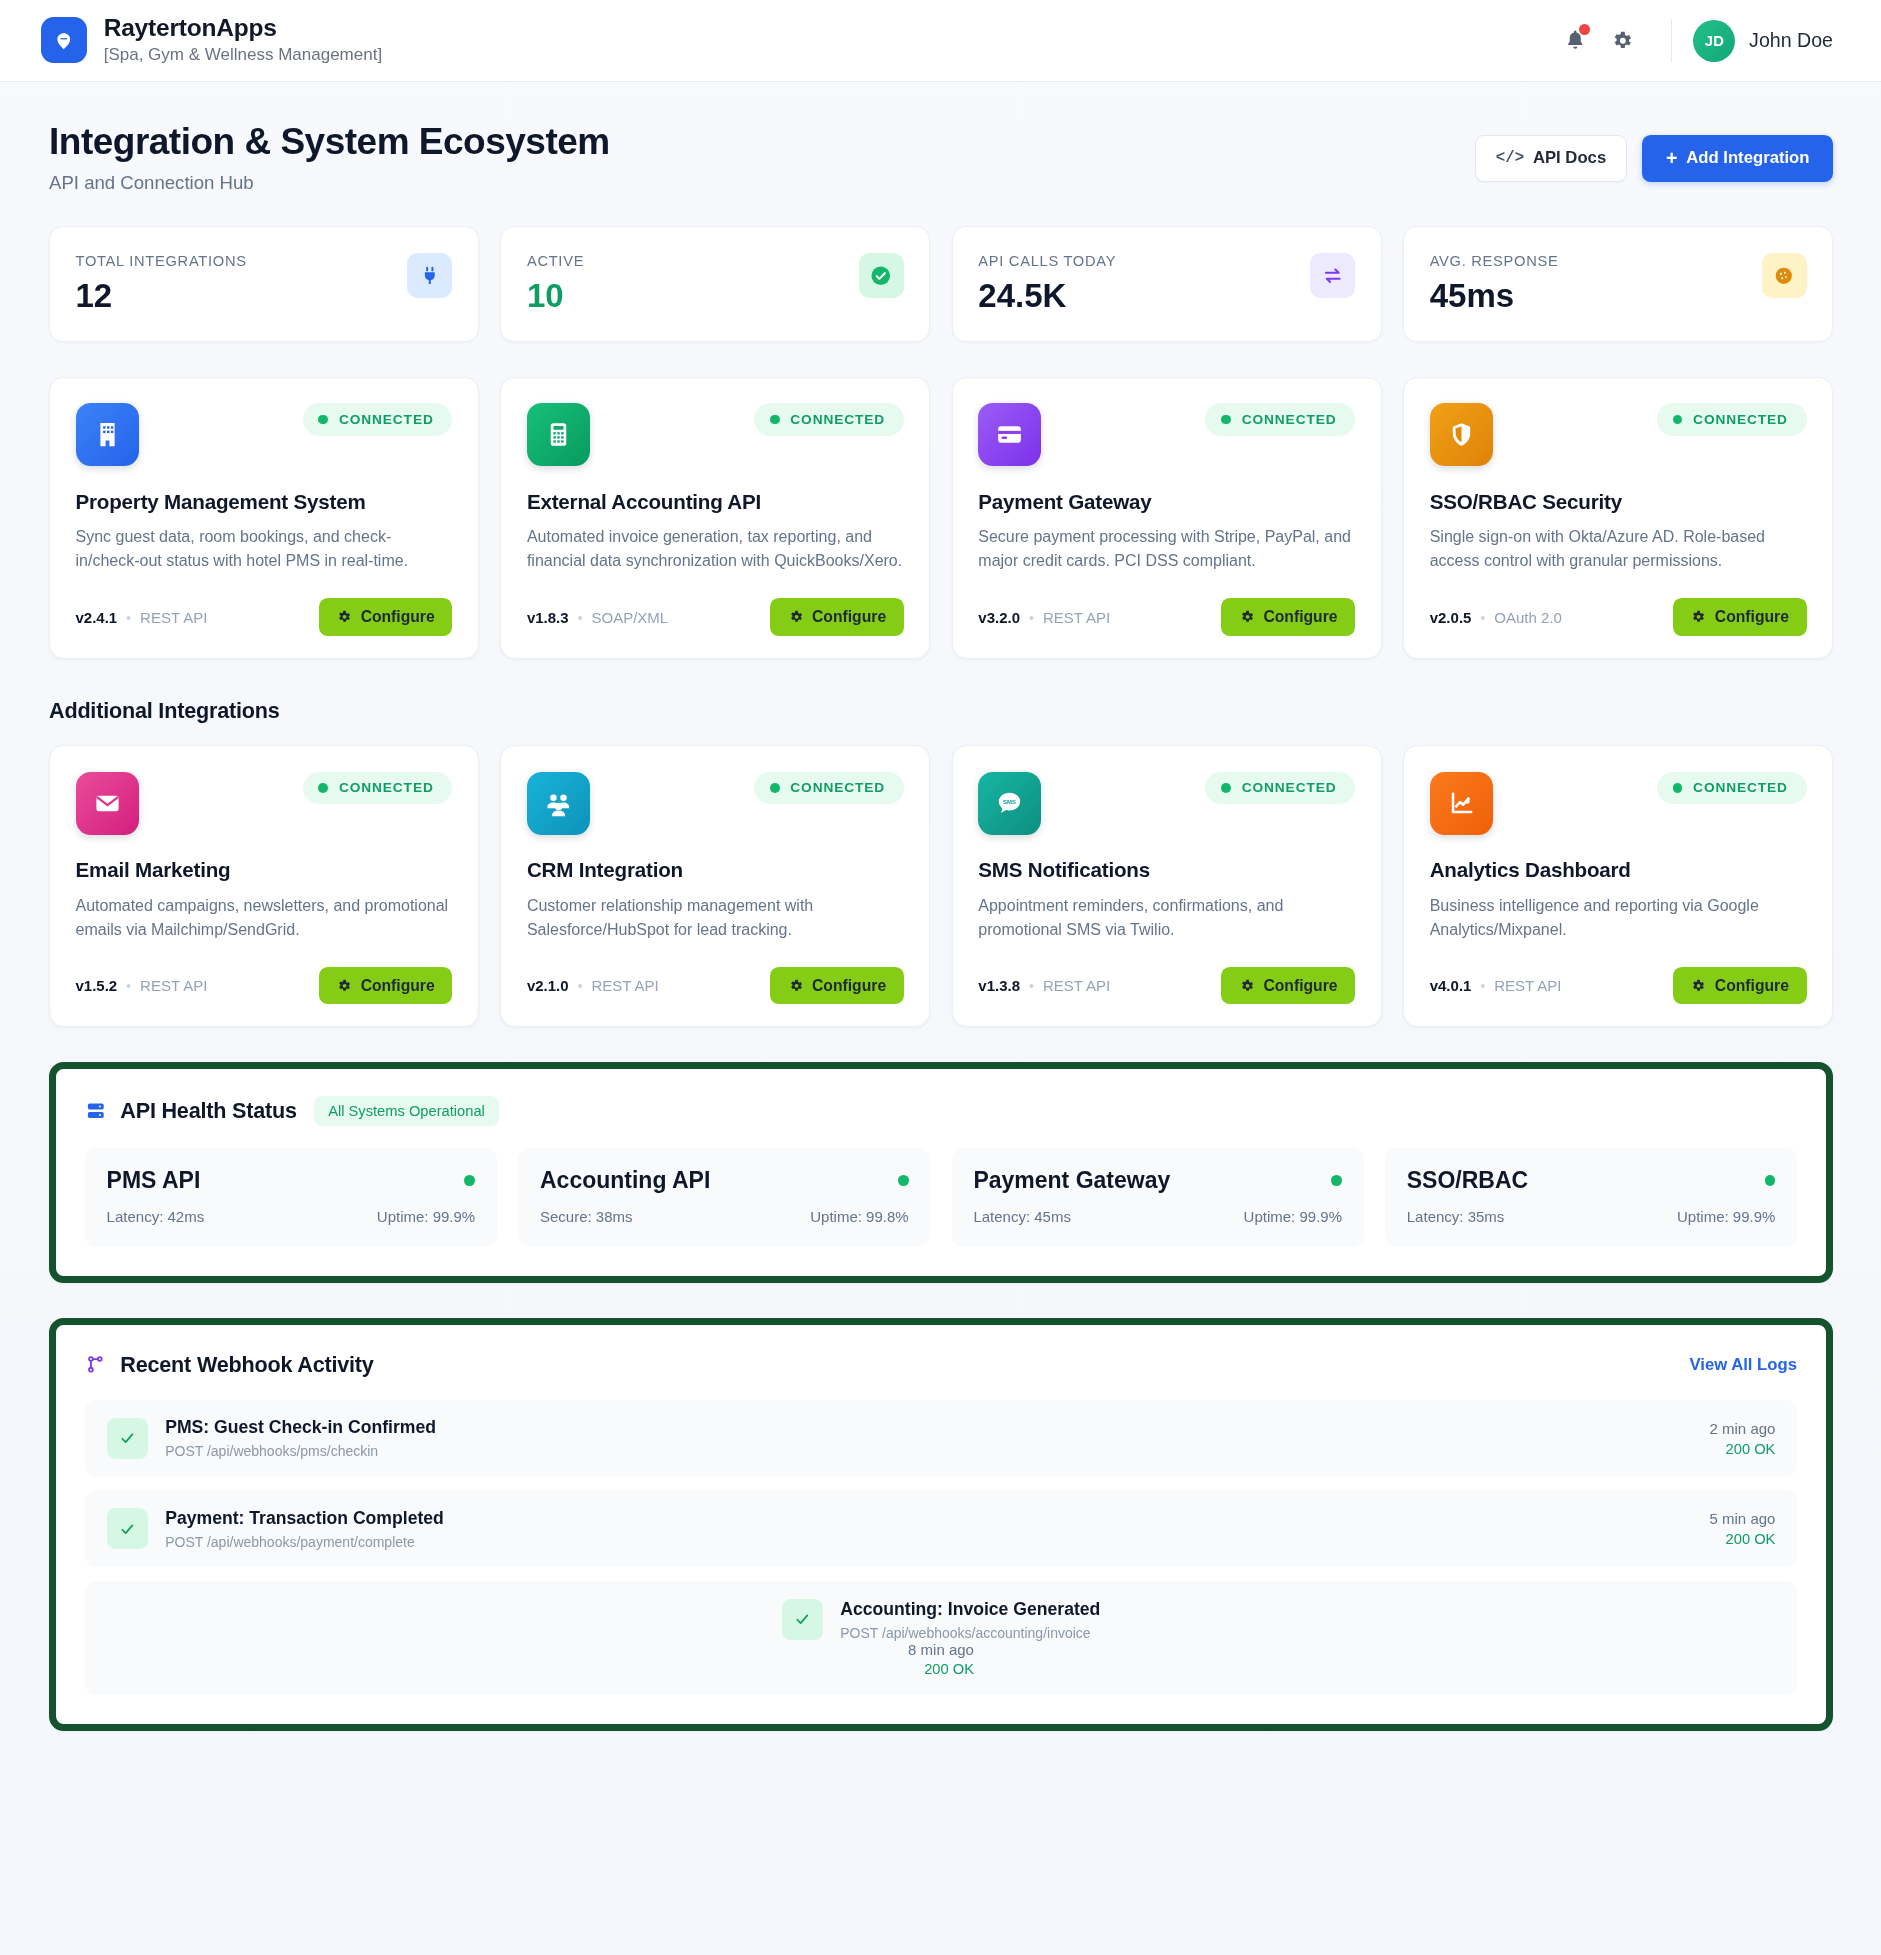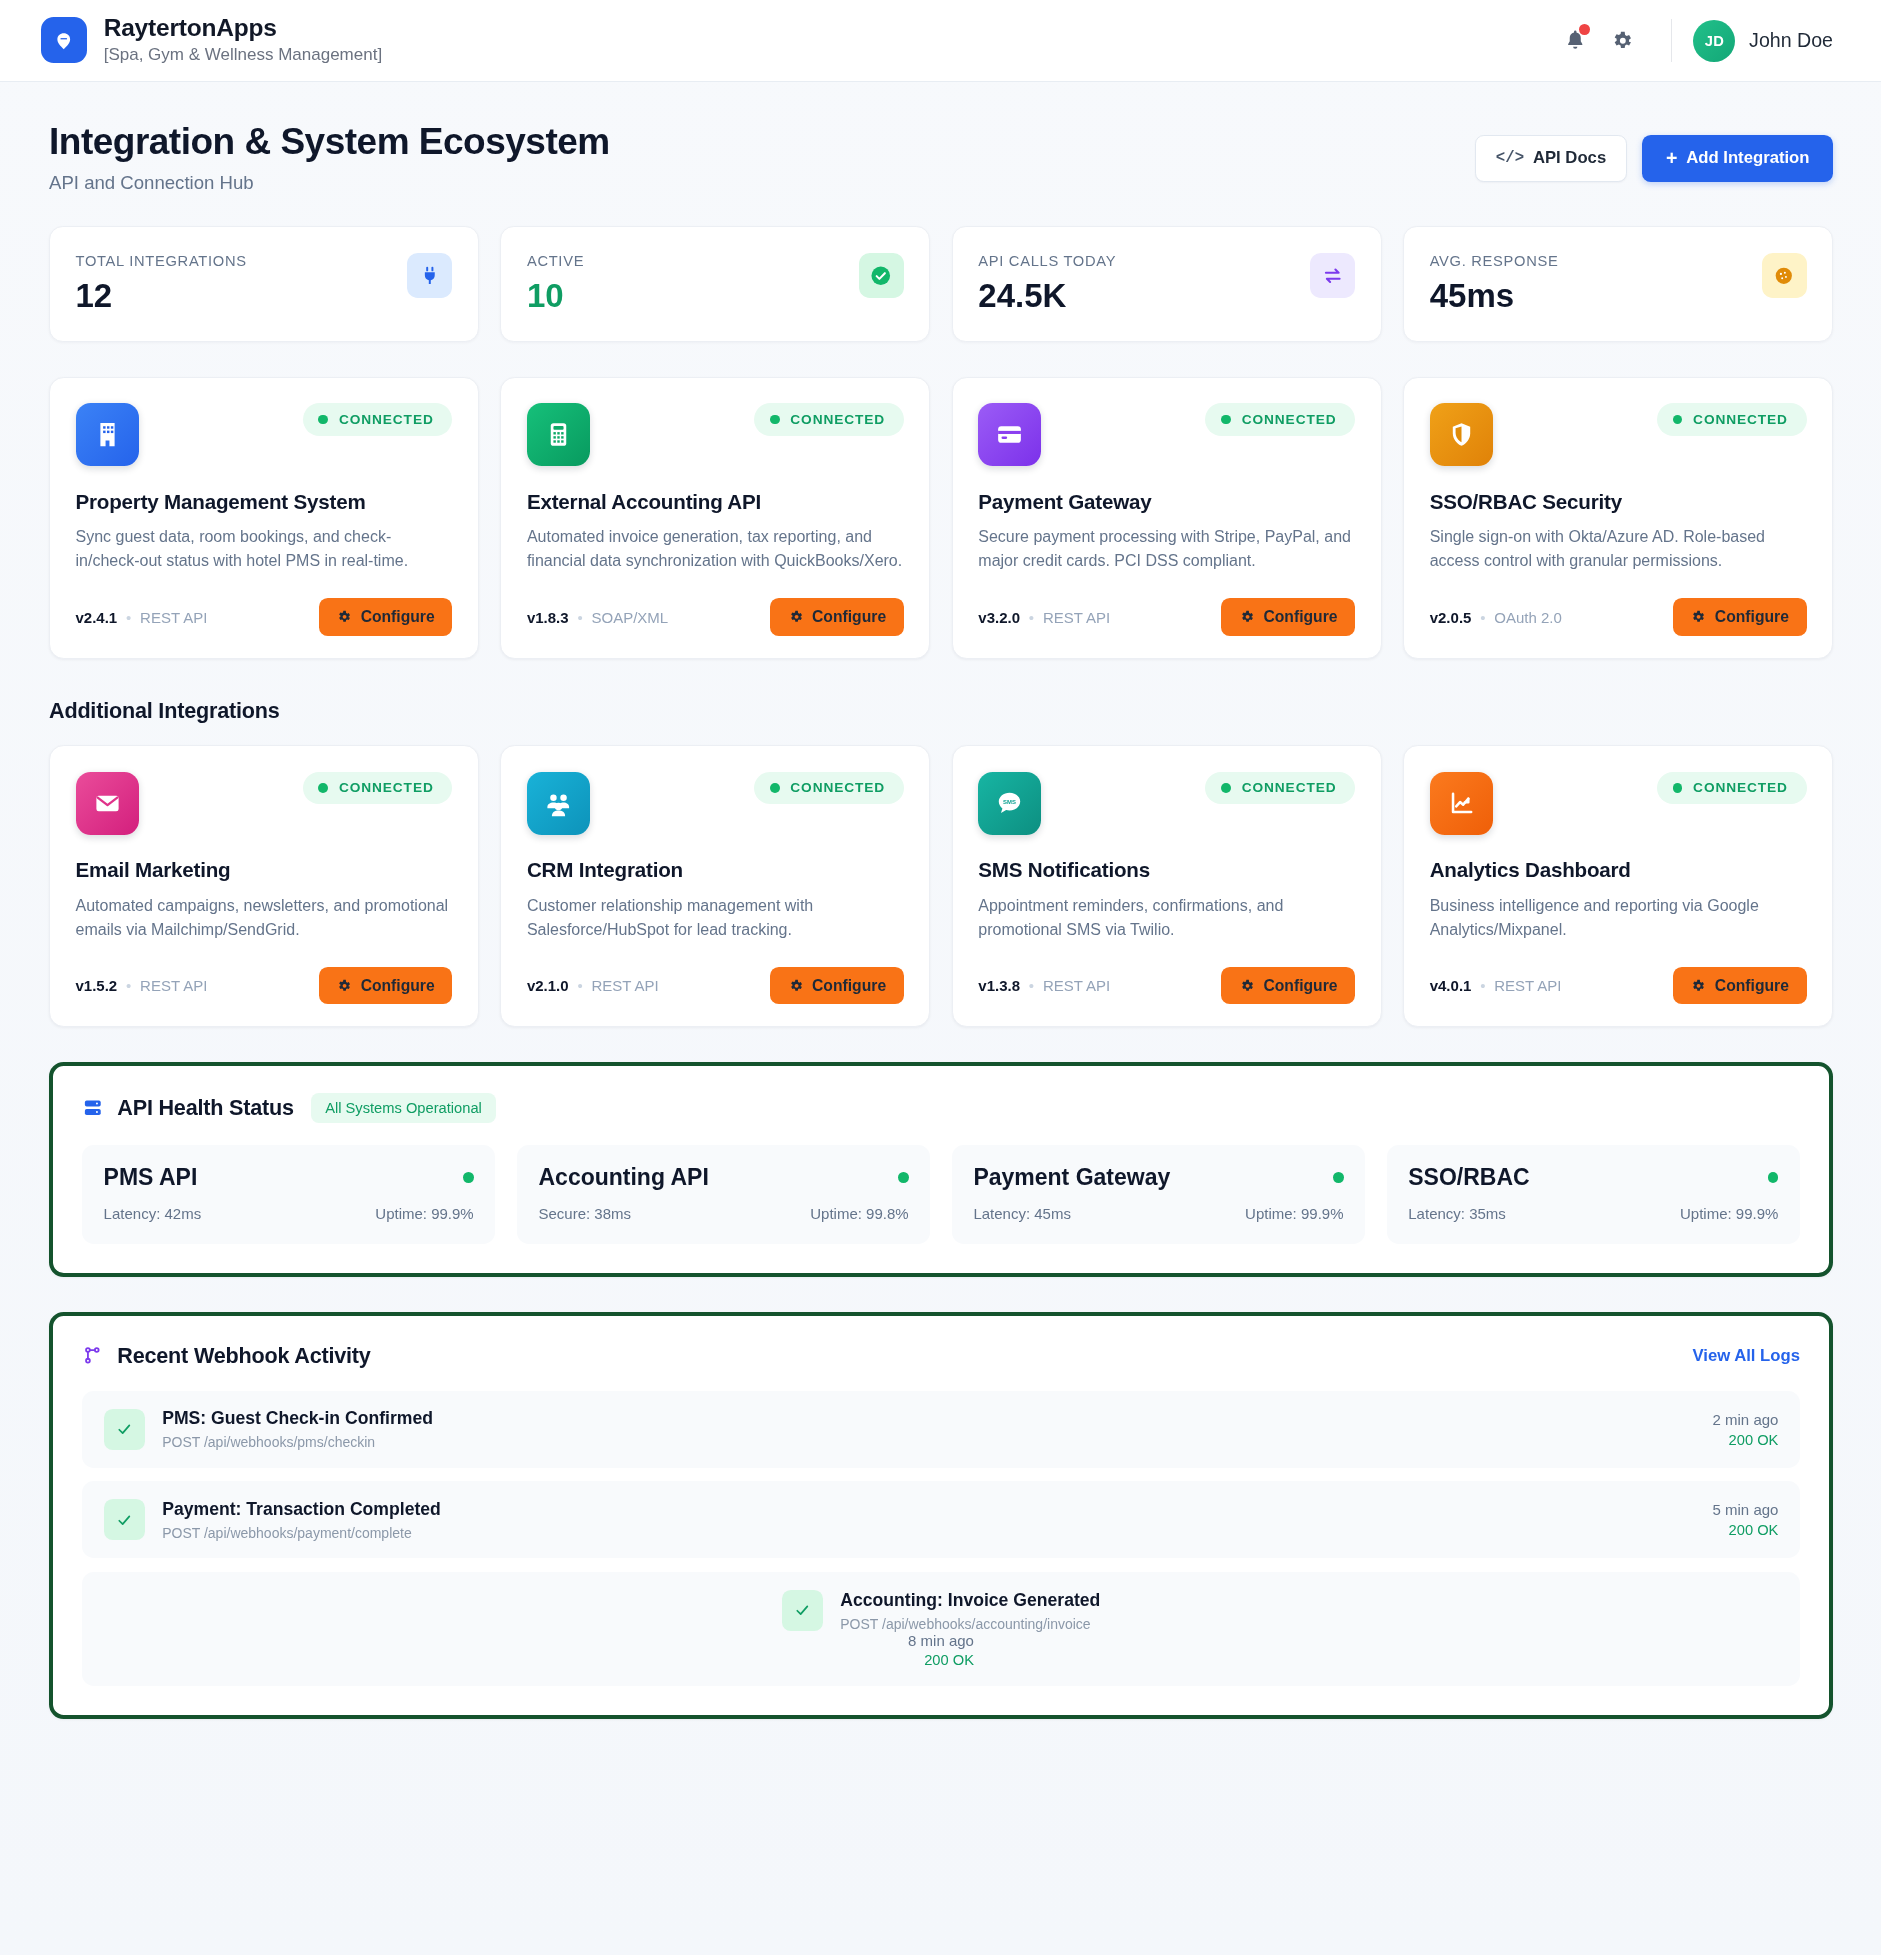--- a/index.html
+++ b/index.html
@@ -146,33 +146,33 @@
   }
   .intcard-foot {
     display: flex; align-items: center; justify-content: space-between;
     margin-top: auto; padding-top: 25.5px;
   }
   .int-meta { font-size: 15px; color: #94a3b8; display: flex; align-items: center; gap: 8.8px; }
   .int-meta .ver { color: #0f172a; font-weight: bold; }
   .int-meta .sep { color: #cbd5e1; }
   .configure {
     display: inline-flex; align-items: center; gap: 8.8px;
-    background: #f97316; color: #1f2937; font-size: 15.7px; font-weight: bold;
+    background: #84cc16; color: #1f2937; font-size: 15.7px; font-weight: bold;
     padding: 9.8px 17.6px; border-radius: 8.8px; cursor: pointer; border: none;
     white-space: nowrap;
   }
 
   .section-title {
     font-size: 21.6px; font-weight: bold; color: #0f172a;
     margin: 39px 0 21.6px 0; letter-spacing: -0.2px;
   }
 
   
   .panel {
-    background: #fff; border: 4px solid #14532d; border-radius: 14.7px;
+    background: #fff; border: 7px solid #14532d; border-radius: 14.7px;
     box-shadow: 0 1px 2.9px rgba(16,24,40,0.05);
     padding: 27.4px 29px 29px 29px;
     margin-top: 35px;
   }
   .panel-head { display: flex; align-items: center; justify-content: space-between; margin-bottom: 21.6px; }
   .panel-head-left { display: flex; align-items: center; gap: 13.7px; }
   .panel-title { font-size: 21.6px; font-weight: bold; color: #0f172a; letter-spacing: -0.2px; }
   .ops-badge {
     background: #e7faf0; color: #0f9d63; font-size: 14.7px;
     padding: 6.9px 13.7px; border-radius: 7.8px; margin-left: 3.9px;

